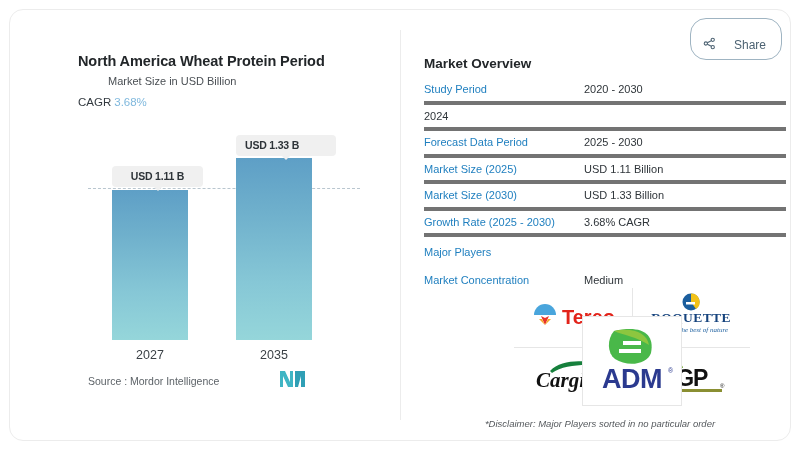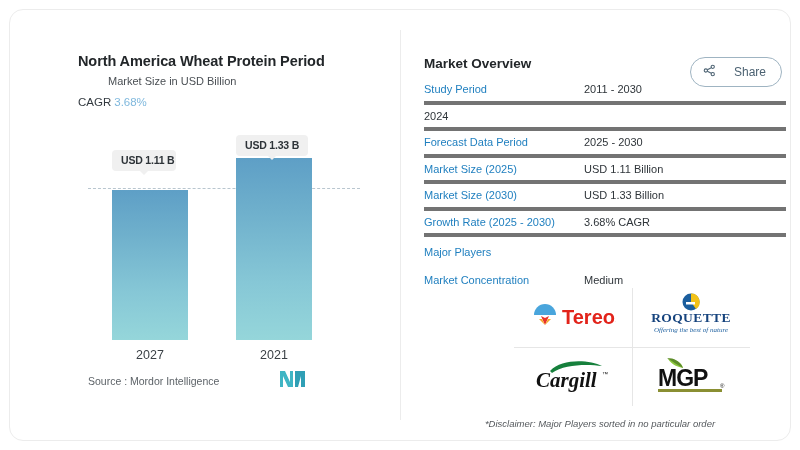--- a/index.html
+++ b/index.html
@@ -101,22 +101,22 @@
   }
   .pill::after {
     content: "";
     position: absolute;
     left: 50%; bottom: -4px;
     transform: translateX(-50%);
     border-left: 5px solid transparent;
     border-right: 5px solid transparent;
     border-top: 5px solid #f0f0f0;
   }
-  .pill-2025 { left: 102px; top: 140px; width: 64px; text-align: center; }
-  .pill-2030 { left: 226px; top: 125px; width: 72px; text-align: center; }
+  .pill-2025 { left: 102px; top: 156px; width: 91px; text-align: center; }
+  .pill-2030 { left: 226px; top: 125px; width: 100px; }
 
   .source-row {
     position: absolute;
     left: 78px; top: 365px;
     font-size: 10.5px;
     color: #5d6368;
     white-space: nowrap;
   }
   .mi-logo {
     position: absolute;
@@ -136,29 +136,28 @@
     left: 410px; top: 10px;
     width: 380px; height: 430px;
   }
 
   .share-btn {
     position: absolute;
     right: 8px; top: 8px;
     display: flex;
     align-items: center;
     gap: 18px;
-    padding: 6px 15px 6px 12px;
+    padding: 18px 15px 6px 12px;
     border: 1px solid #9fb4c2;
     border-radius: 16px;
     background: #ffffff;
     font-size: 12px;
     color: #4b6headers;
     color: #4c6272;
     cursor: pointer;
-    margin-top: 39px;
   }
 
   .overview-title {
     position: absolute;
     left: 14px; top: 46px;
     font-size: 13.5px;
     font-weight: 700;
     color: #222629;
   }
 
@@ -246,21 +245,21 @@
     <div class="plot">
       <div class="dash-line"></div>
 
       <div class="bar bar-2025"></div>
       <div class="bar bar-2030"></div>
 
       <div class="pill pill-2025">USD 1.11 B</div>
       <div class="pill pill-2030">USD 1.33 B</div>
 
       <div class="xlabel xlabel-2025">2027</div>
-      <div class="xlabel xlabel-2030">2021</div>
+      <div class="xlabel xlabel-2030">2035</div>
     </div>
 
     <div class="source-row">Source :  Mordor Intelligence</div>
     <div class="mi-logo">
       <svg width="26" height="18" viewBox="0 0 26 18">
         <polygon points="0,17 0,1 5,1 10,12 10,1 13,1 13,17 8,17 3,6 3,17" fill="#3fb5c4"></polygon>
         <polygon points="15,1 20,1 25,1 25,17 21,17 21,6 18,17 15,17" fill="#2f9fb5"></polygon>
       </svg>
     </div>
   </div>
@@ -280,21 +279,21 @@
         </svg>
       </span>
       <span>Share</span>
     </div>
 
     <div class="overview-title">Market Overview</div>
 
     <div class="table">
       <div class="trow">
         <div class="tlabel">Study Period</div>
-        <div class="tvalue">2011 - 2030</div>
+        <div class="tvalue">2020 - 2030</div>
       </div>
       <div class="trow">
         <div class="tvalue">2024</div>
       </div>
       <div class="trow">
         <div class="tlabel">Forecast Data Period</div>
         <div class="tvalue">2025 - 2030</div>
       </div>
       <div class="trow">
         <div class="tlabel">Market Size (2025)</div>
@@ -362,17 +361,29 @@
           <svg width="78" height="38" viewBox="0 0 78 38">
             <path d="M16 3 C24 3 30 7 31 12 C26 11 20 9 16 3 Z" fill="#8cc63e"></path>
             <path d="M31 12 C28 5 22 2 15 2 C21 6 26 9 31 12 Z" fill="#5d8c2a"></path>
             <text x="6" y="30" font-family="Liberation Sans, sans-serif" font-size="23" font-weight="700" fill="#111111" letter-spacing="-1">MGP</text>
             <text x="68" y="32" font-family="Liberation Sans, sans-serif" font-size="6" fill="#111111">®</text>
             <rect x="6" y="33" width="64" height="3" fill="#8a8f32"></rect>
           </svg>
         </span>
       </div>
 
+      <div class="adm-card">
+        <span>
+          <svg width="86" height="68" viewBox="0 0 86 68">
+            <path d="M25 6 C52 0 66 8 62 28 C58 40 38 42 26 34 C18 28 18 14 25 6 Z" fill="#49b849"></path>
+            <path d="M25 6 C44 2 58 8 60 20 C48 12 34 10 25 6 Z" fill="#8dc63f"></path>
+            <path d="M30 24 h22 v4 h-22 z" fill="#ffffff"></path>
+            <path d="M34 16 h18 v4 h-18 z" fill="#ffffff"></path>
+            <text x="43" y="63" text-anchor="middle" font-family="Liberation Sans, sans-serif" font-size="27" font-weight="700" fill="#2b3a8f" letter-spacing="-0.5">ADM</text>
+            <text x="79" y="48" font-family="Liberation Sans, sans-serif" font-size="7" fill="#2b3a8f">®</text>
+          </svg>
+        </span>
+      </div>
     </div>
 
     <div class="disclaimer">*Disclaimer: Major Players sorted in no particular order</div>
   </div>
 </div>
 
 </body></html>

